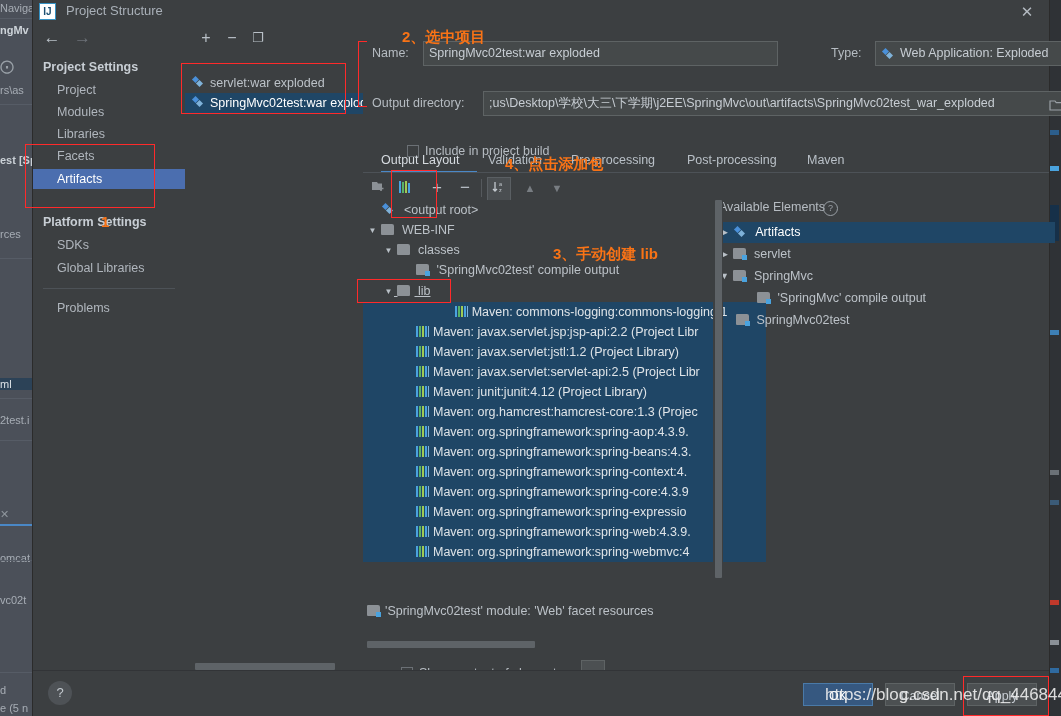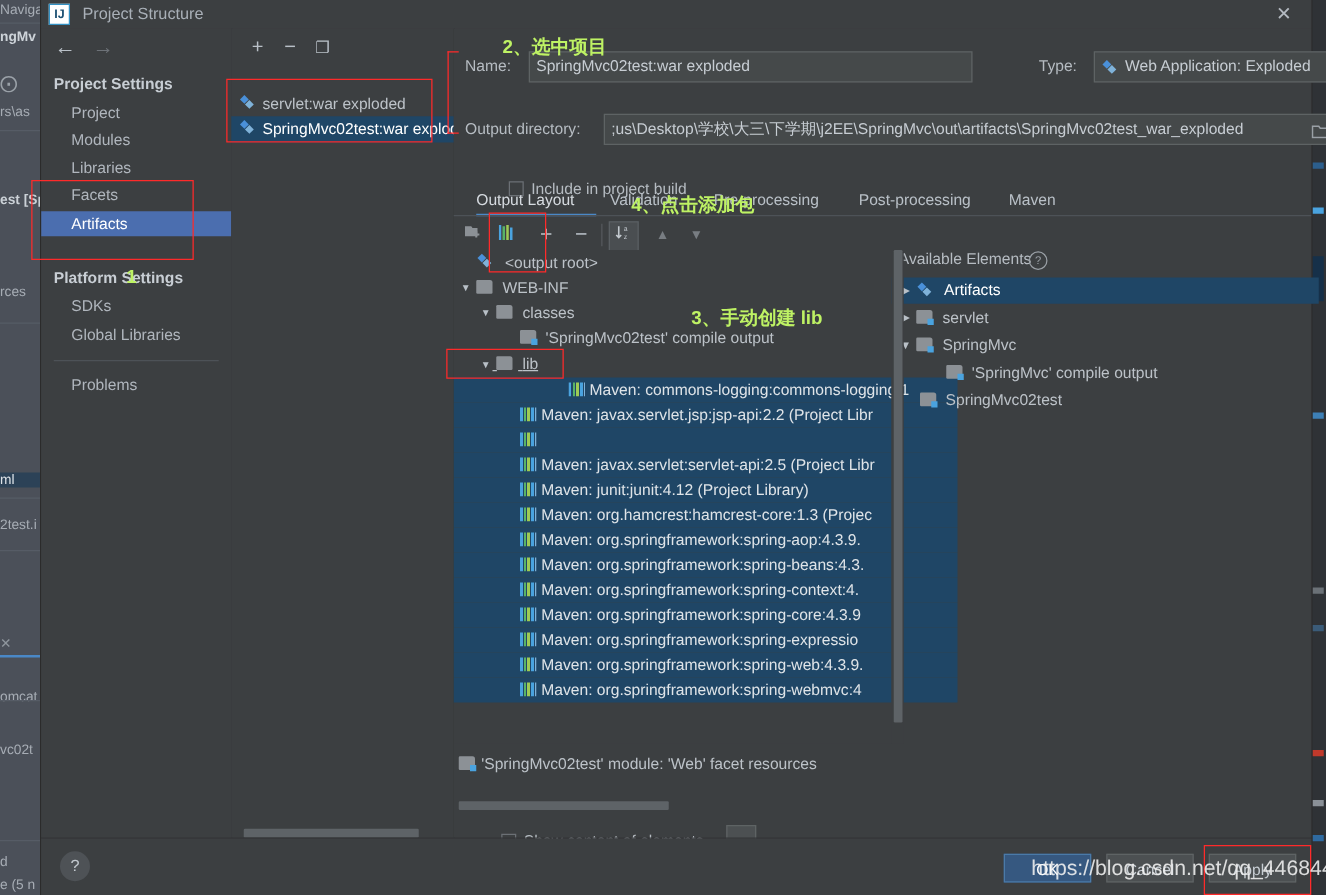--- a/index.html
+++ b/index.html
@@ -134,21 +134,21 @@
   .footer { position:absolute; left:0; top:671px; width:1016px; height:45px; background:#3c3f41; }
   .help-btn { position:absolute; left:15px; top:10px; width:24px; height:24px; border-radius:50%;
             background:#4e5256; color:#c3c9cf; font-size:13px; text-align:center; line-height:24px; cursor:pointer;}
   .btn { position:absolute; top:12px; height:23px; border:1px solid #5e6364; box-sizing:border-box;
             background:#4c5052; color:#c7cdd3; font-size:12.5px; text-align:center; line-height:24px;
             cursor:pointer; }
   .btn.primary { background:#365880; border-color:#4a7aa8; color:#ffffff; }
 
   
   .redbox { position:absolute; border:1.5px solid #ff2a2a; box-sizing:border-box; pointer-events:none; }
-  .redtxt { position:absolute; color:#bef264; font-size:15px; font-weight:bold;
+  .redtxt { position:absolute; color:#f97316; font-size:15px; font-weight:bold;
             font-family:"Liberation Sans", sans-serif; pointer-events:none; white-space:nowrap; }
   .watermark { position:absolute; left:797px; top:685px; font-size:17px; color:#f2f2f2;
             opacity:.88; font-family:"Liberation Sans", sans-serif; white-space:nowrap;
             pointer-events:none;margin-left:28px; }
 </style>
 </head>
 <body>
 
 <div id="root">
 
@@ -329,21 +329,21 @@
           <span class="tw">▼</span>
           <span class="folder"></span>
           <span>lib</span>
         </div>
 
         <div class="tree-row sel" style="top:102px; padding-left:53px;text-align:center;">
           <span class="libicon"></span><span>Maven: commons-logging:commons-logging:1</span></div>
         <div class="tree-row sel" style="top:122px; padding-left:53px;">
           <span class="libicon"></span><span>Maven: javax.servlet.jsp:jsp-api:2.2 (Project Libr</span></div>
         <div class="tree-row sel" style="top:142px; padding-left:53px;">
-          <span class="libicon"></span></div>
+          <span class="libicon"></span><span>Maven: javax.servlet:jstl:1.2 (Project Library)</span></div>
         <div class="tree-row sel" style="top:162px; padding-left:53px;">
           <span class="libicon"></span><span>Maven: javax.servlet:servlet-api:2.5 (Project Libr</span></div>
         <div class="tree-row sel" style="top:182px; padding-left:53px;">
           <span class="libicon"></span><span>Maven: junit:junit:4.12 (Project Library)</span></div>
         <div class="tree-row sel" style="top:202px; padding-left:53px;">
           <span class="libicon"></span><span>Maven: org.hamcrest:hamcrest-core:1.3 (Projec</span></div>
         <div class="tree-row sel" style="top:222px; padding-left:53px;">
           <span class="libicon"></span><span>Maven: org.springframework:spring-aop:4.3.9.</span></div>
         <div class="tree-row sel" style="top:242px; padding-left:53px;">
           <span class="libicon"></span><span>Maven: org.springframework:spring-beans:4.3.</span></div>

